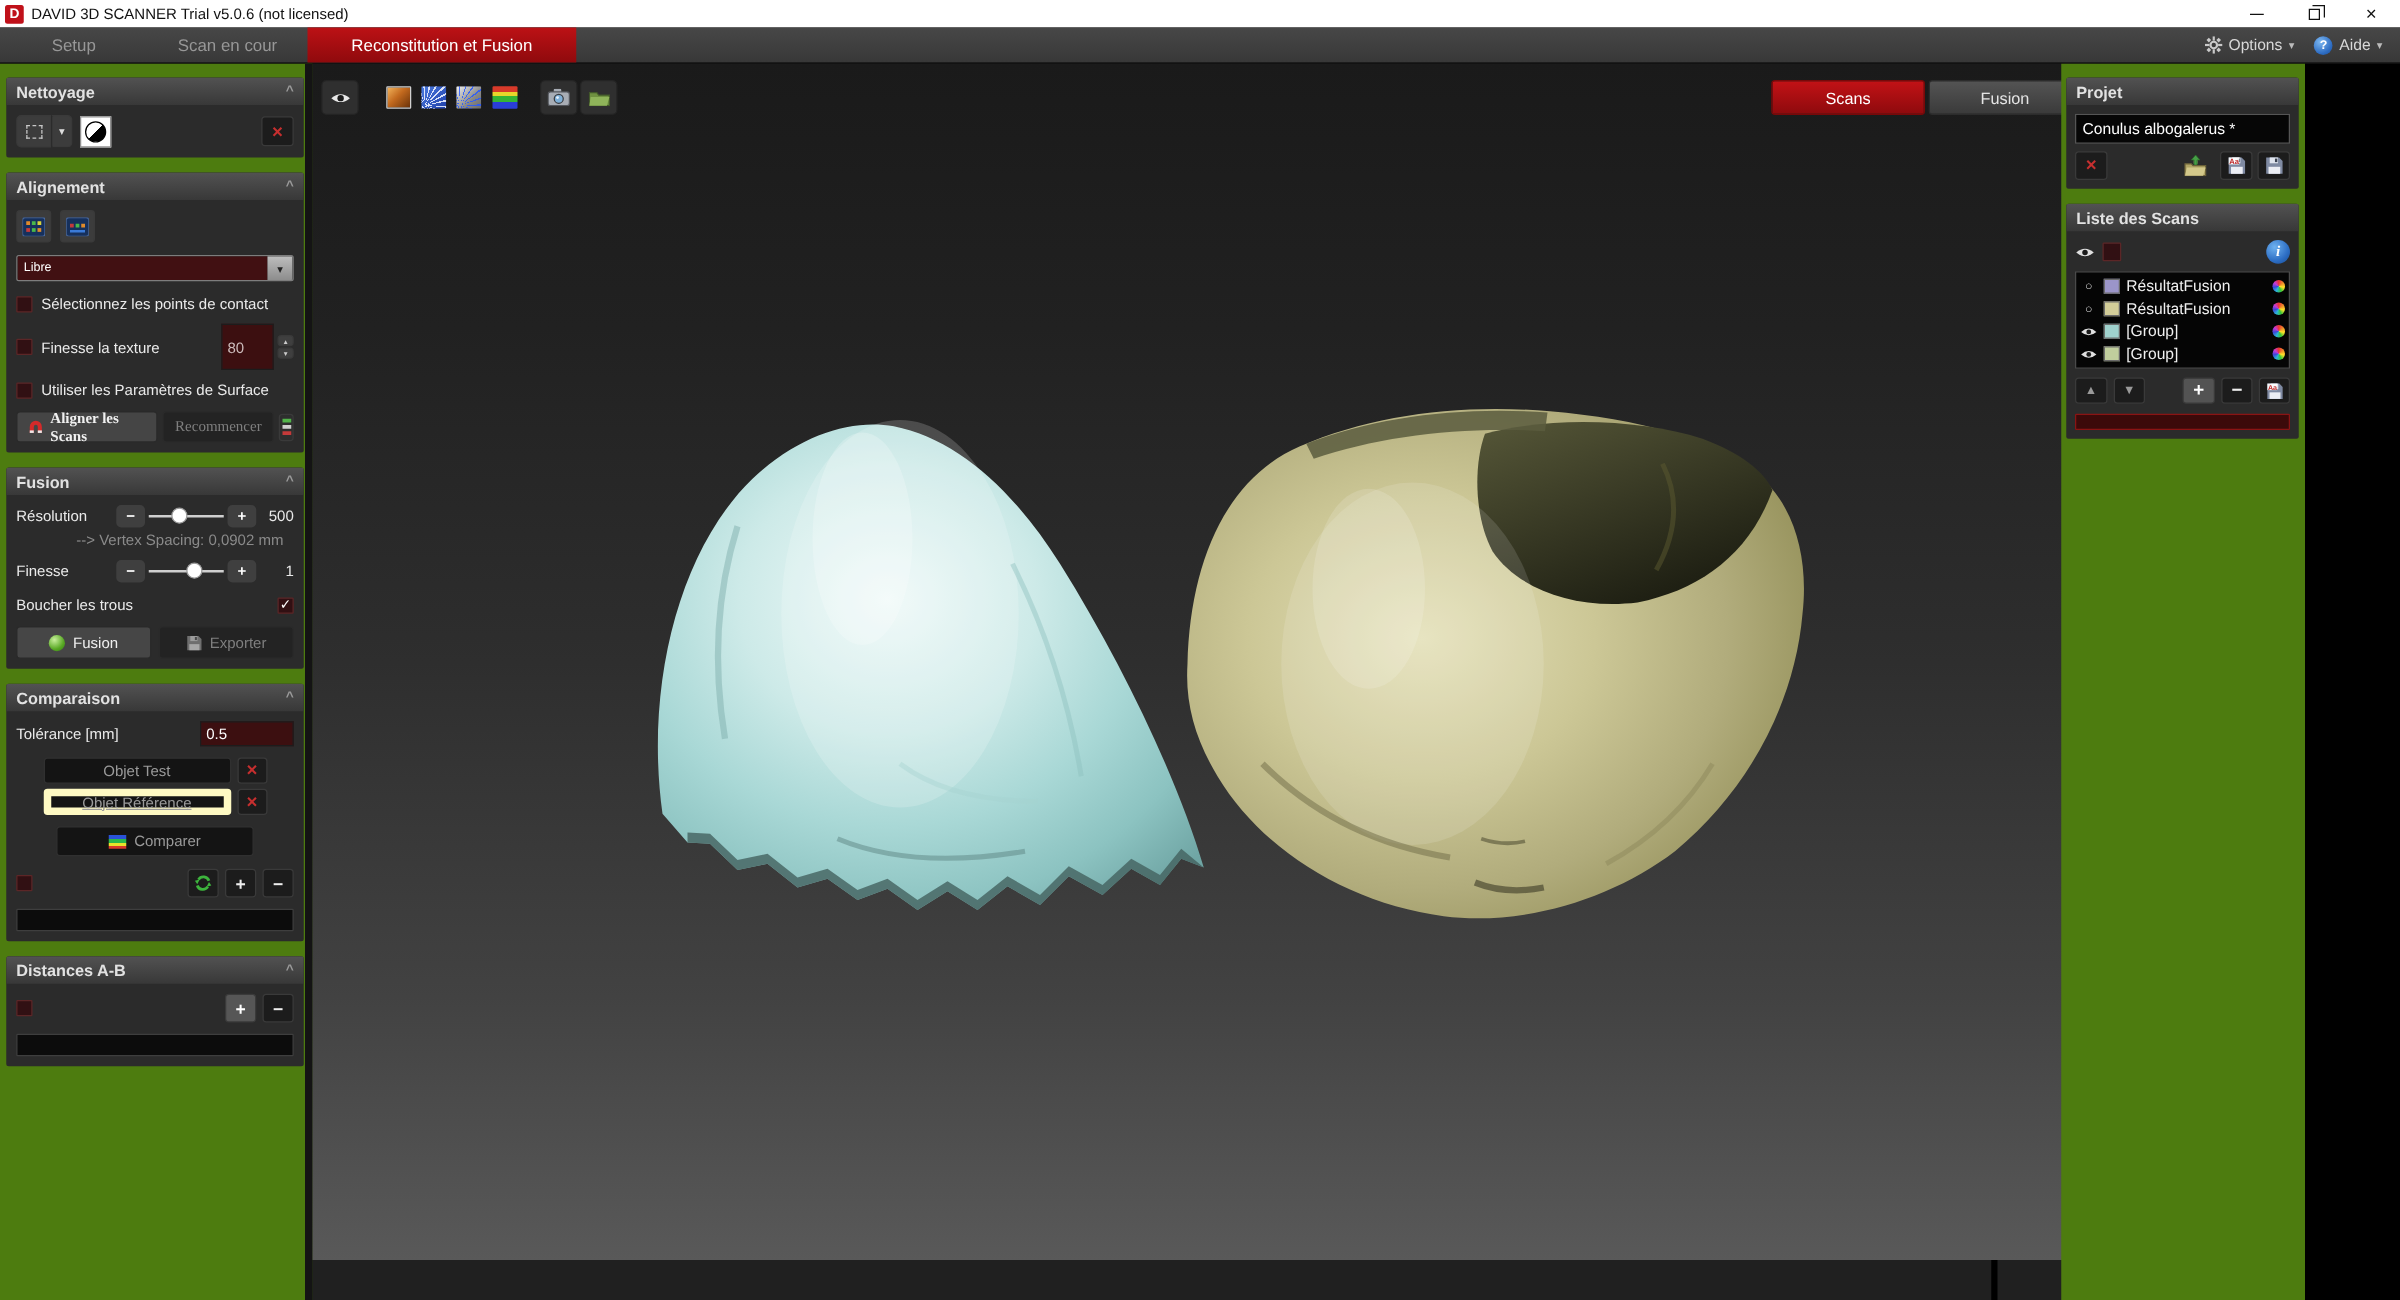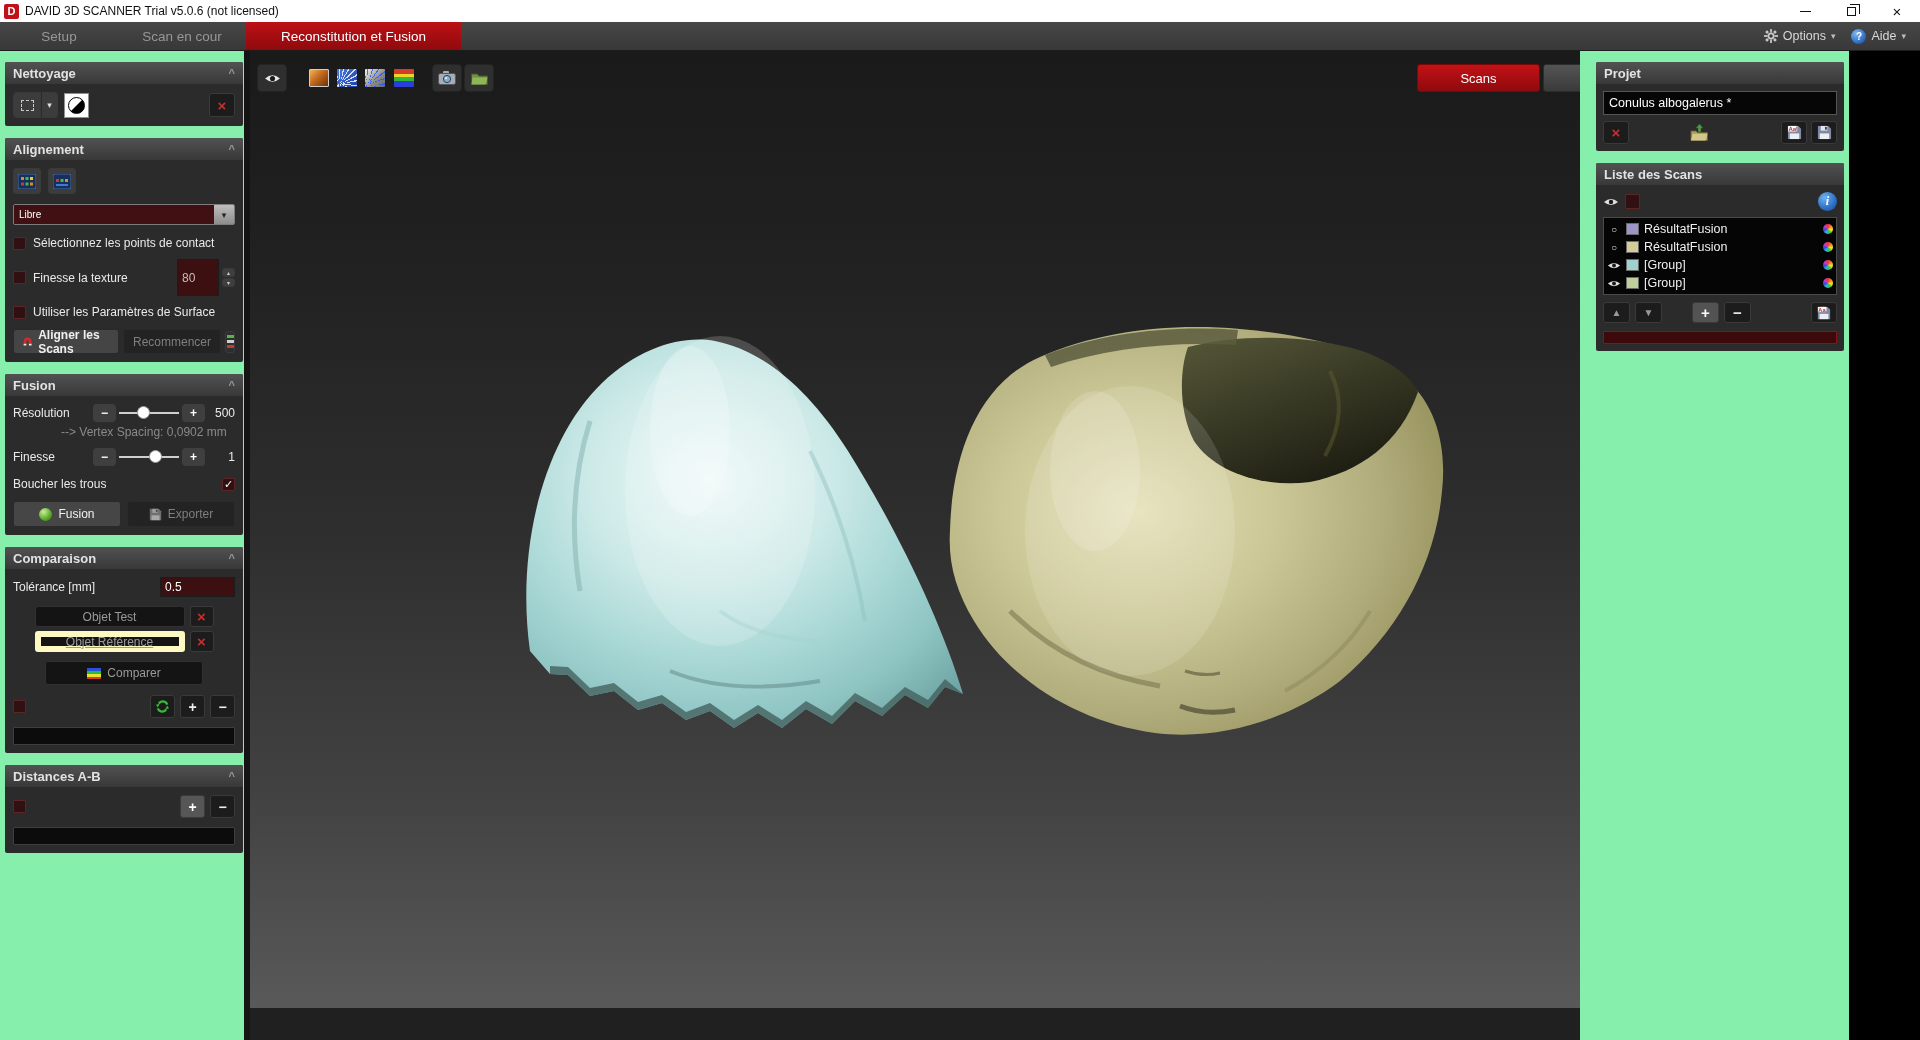--- a/index.html
+++ b/index.html
@@ -20,23 +20,23 @@
   .tabbar { height:29px; background:linear-gradient(#474747,#383838); display:flex; align-items:stretch; border-bottom:1px solid #1d1d1d; }
   .tab { display:flex; align-items:center; justify-content:center; font-weight:normal; font-size:13.5px; color:#979797; cursor:default; }
   .tab.t1 { width:118px; } .tab.t2 { width:128px; }
   .tab.active { width:215px; color:#fff; background:linear-gradient(#bc1115,#8f0a0d); }
   .topbar-right { margin-left:auto; display:flex; align-items:center; gap:16px; padding-right:14px; color:#d8d8d8; font-size:12.5px;justify-content:center; }
   .menu-item { display:flex; align-items:center; gap:5px; }
   .caret { font-size:9px; color:#bbb; }
   .help-badge { width:15px; height:15px; border-radius:50%; background:radial-gradient(circle at 35% 30%,#7db8f2,#2d6cc2 65%,#1a4d95); color:#fff; font-size:10px; font-weight:bold; display:flex; align-items:center; justify-content:center; }
   
   .main { position:relative; width:1920px; height:989px; background:#000; }
-  .side { position:absolute; top:0; height:100%; background:#86efac; padding-top:11px; }
+  .side { position:absolute; top:0; height:100%; background:#4d7c0f; padding-top:11px; }
   .side.left { left:0; width:250px; padding-left:5px; padding-right:7px; }
-  .side.right { left:1580px; width:269px; padding-left:16px; padding-right:5px; }
+  .side.right { left:1649px; width:195px; padding-left:4px; padding-right:5px; }
   .splitter { position:absolute; top:0; height:100%; width:6px; background:#141414; }
   
   .pnl { background:#2b2b2b; border-radius:2px; margin-bottom:12px; overflow:hidden; }
   .pnl-h { height:22px; background:linear-gradient(#525252,#383838); display:flex; align-items:center; padding:0 8px; }
   .pnl-title { font-size:13px; font-weight:bold; color:#e2e2e2; }
   .pnl-collapse { margin-left:auto; color:#999; font-size:11px; font-weight:bold; line-height:8px; }
   .pnl-b { padding:8px; }
   .row { display:flex; align-items:center; }
   .lbl { font-size:12px; color:#eaeaea; }
   .dim { color:#8a8a8a; }
@@ -198,21 +198,21 @@
           <input class="txt-input" style="margin-left: auto; width: 42px; height: 37px;" value="80">
           <div style="display:flex;flex-direction:column;gap:1px;margin-left:-4px;">
             <div class="ibtn" style="width:13px;height:9px;background:#3f3f3f;color:#ccc;font-size:6px;">▴</div>
             <div class="ibtn" style="width:13px;height:9px;background:#3f3f3f;color:#ccc;font-size:6px;">▾</div>
           </div>
         </div>
         <div class="row" style="margin-top:9px; gap:7px;">
           <span class="chk"></span>
           <span class="lbl">Utiliser les Paramètres de Surface</span>
         </div>
-        <div class="row" style="margin-top:10px; gap:4px;">
+        <div class="row" style="margin-top:10px; gap:4px;font-family:Liberation Serif, serif;">
           <div class="btn" style="height:25px; padding:0 9px; font-weight:bold; background:#454545;">
             <svg width="13" height="11" viewBox="0 0 14 12">
                 <path d="M1 12 V6 a6 6 0 0 1 12 0 V12 h-4 V6 a2 2 0 0 0 -4 0 V12 Z" fill="#d42a2a"></path>
                 <rect x="1" y="9.5" width="4" height="2.5" fill="#e9e9e9"></rect>
                 <rect x="9" y="9.5" width="4" height="2.5" fill="#e9e9e9"></rect>
               </svg>
             <span>Aligner les Scans</span>
           </div>
           <div class="btn dark" style="height:25px; padding:0 9px;justify-content:flex-end;">
             <span>Recommencer</span>

